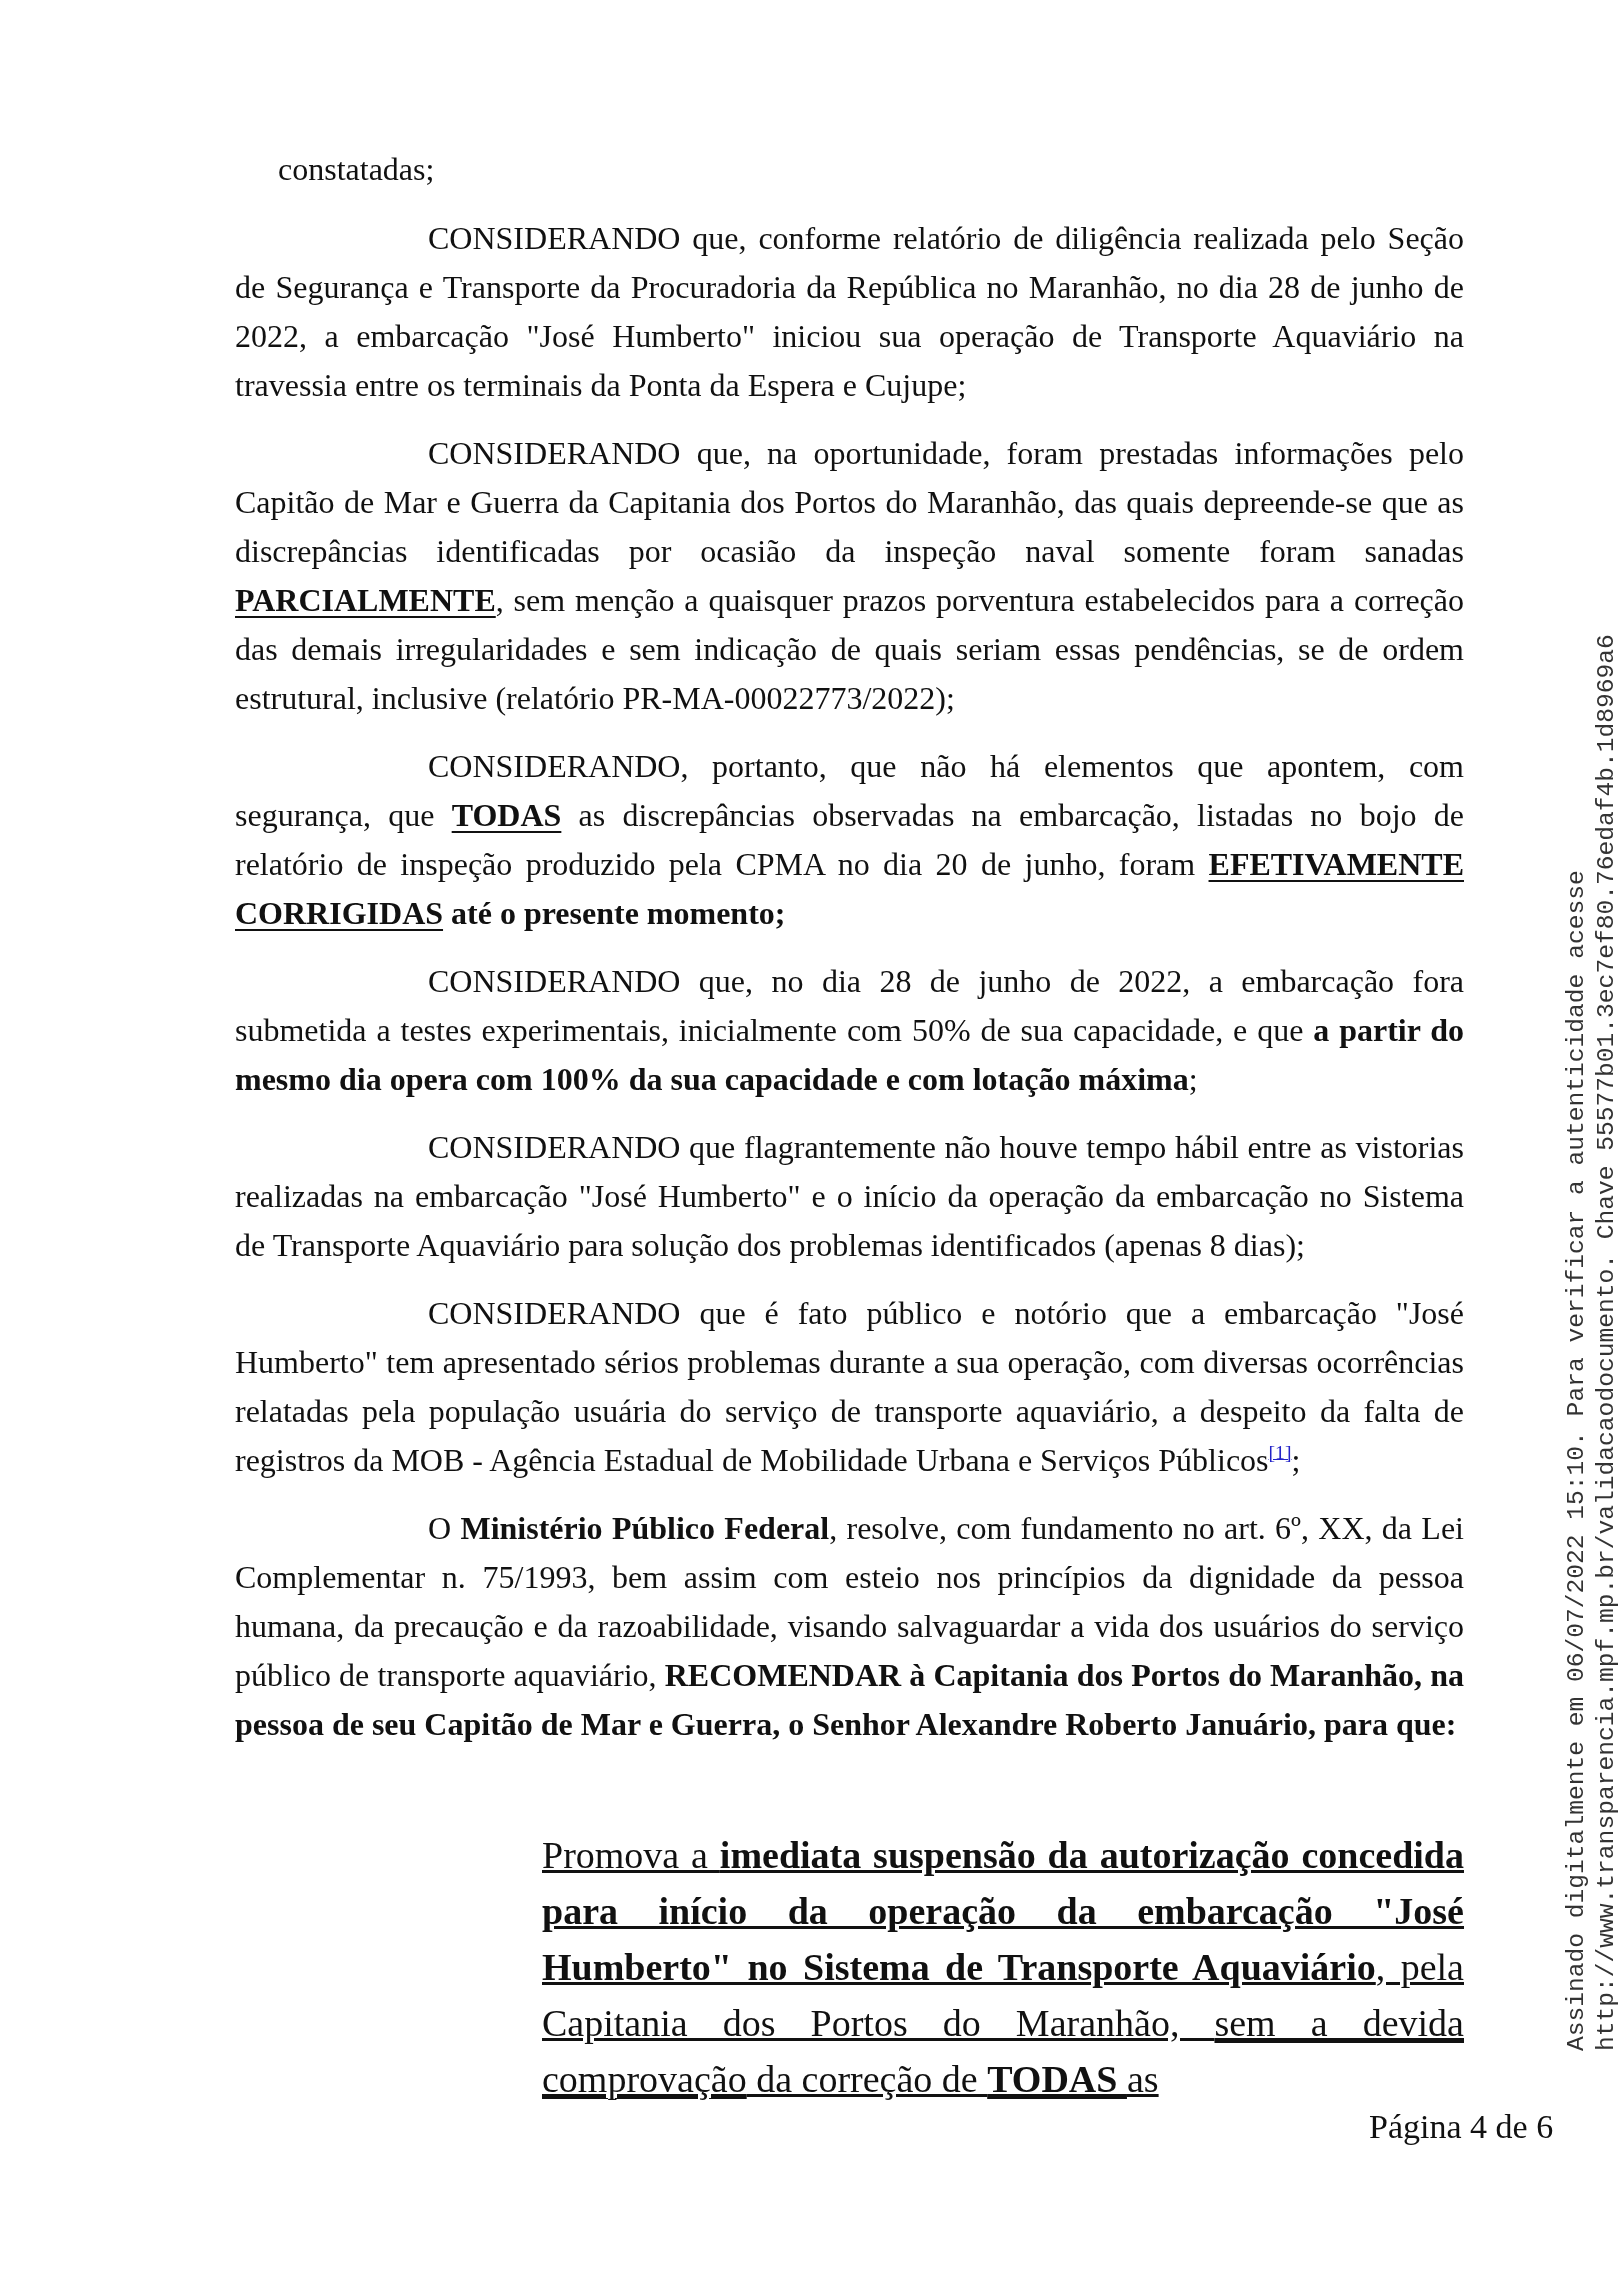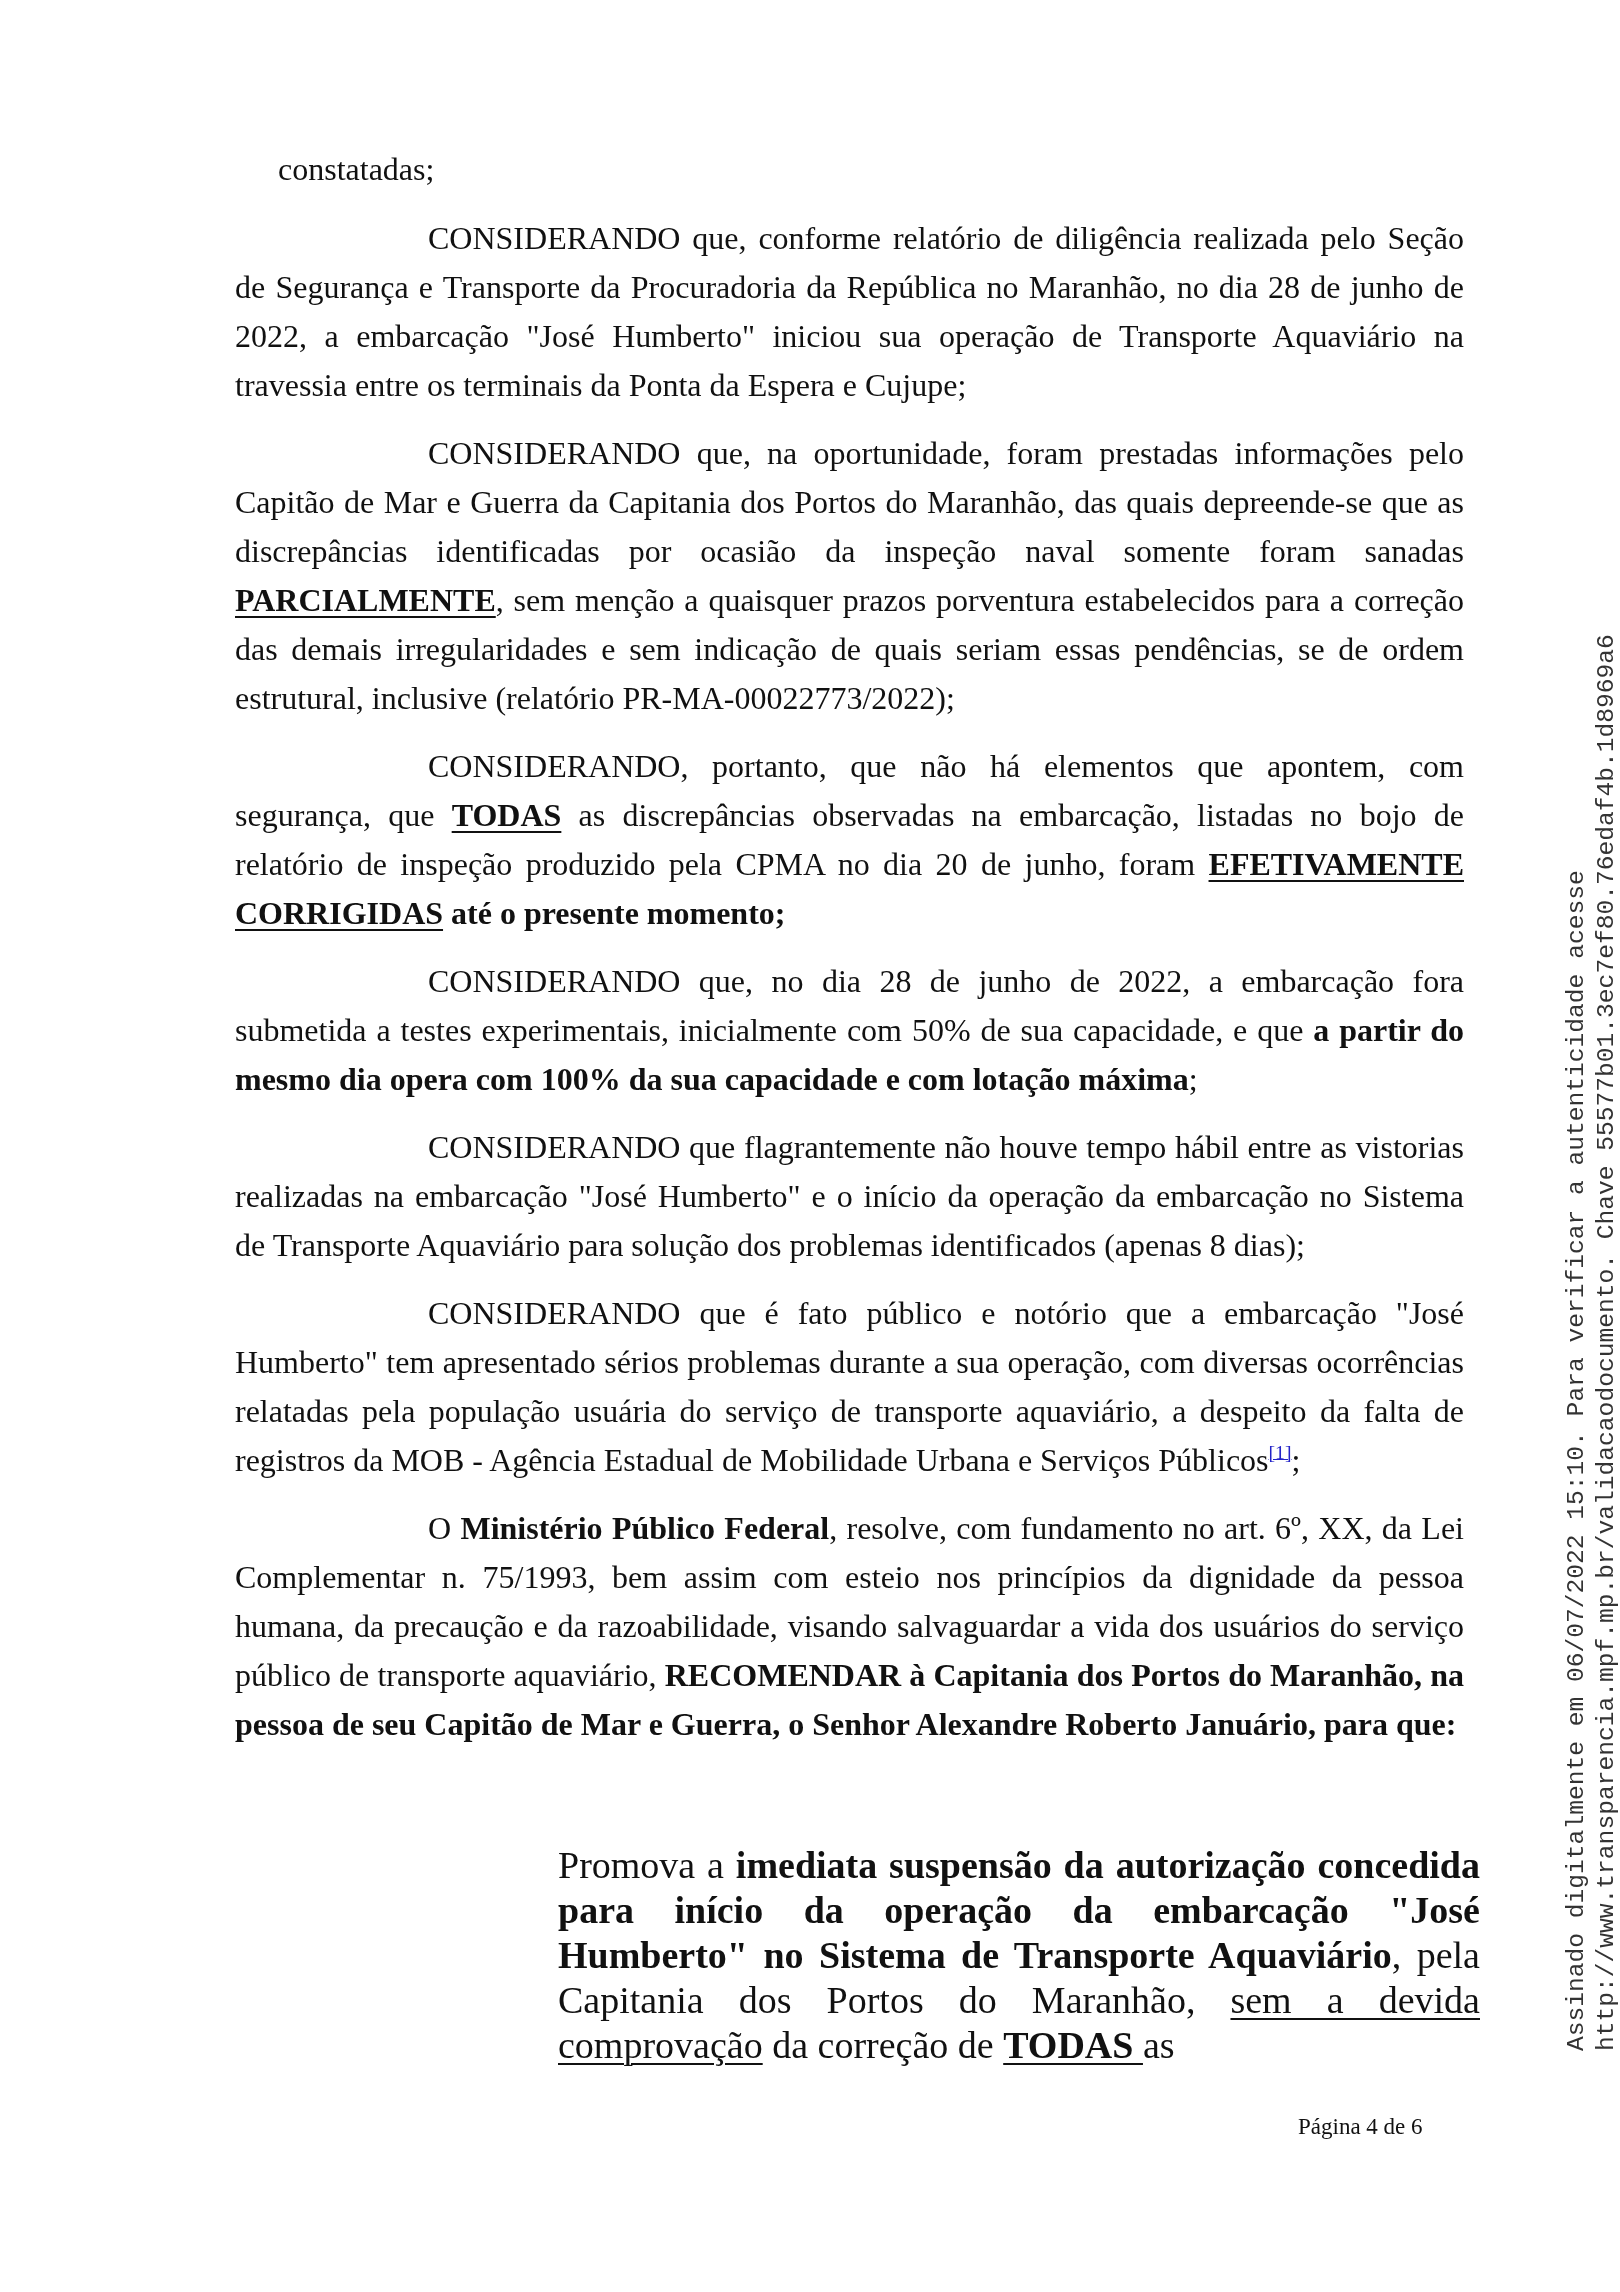--- a/index.html
+++ b/index.html
@@ -4,22 +4,22 @@
 <style>
   html, body { margin: 0; padding: 0; background: #ffffff; }
   body { width: 1620px; height: 2293px; position: relative; overflow: hidden;
          font-family: "Liberation Serif", serif; color: #111111; }
   .page-body { position: absolute; left: 235px; top: 145px; width: 1229px; }
   .para { font-size: 32px; line-height: 49px; text-align: justify; margin: 0 0 19px 0; }
   .para.first { margin-bottom: 19.7px; margin-left: 43px; }
   .indent { text-indent: 193px; }
   .fn { color: #2323c8; font-size: 19.7px; vertical-align: 12.5px; line-height: 0; text-decoration: underline; text-decoration-thickness: 0.9px; }
   .recommend { position: absolute; left: 542px; top: 1827px; width: 922px;
-               font-size: 38px; line-height: 45px; text-align: justify; margin: 16px; }
-  .page-number { position: absolute; left: 1298px; top: 2109px; font-size: 23px; line-height: 36px; }
+               font-size: 38px; line-height: 56px; text-align: justify; margin: 0; text-decoration: underline; }
+  .page-number { position: absolute; left: 1369px; top: 2109px; font-size: 34px; line-height: 36px; }
   .side-stamp { position: absolute; left: 1562px; top: 2051px; transform-origin: 0 0; transform: rotate(-90deg);
                 font-family: "Liberation Mono", "DejaVu Sans Mono", monospace; font-size: 24.6px;
                 line-height: 29.6px; color: #333333; white-space: nowrap; }
   .side-stamp div { white-space: pre; }
 </style>
 </head>
 <body>
 
 <div class="page-body" id="doc-body">
     <p class="para first"><span>constatadas;</span></p>

